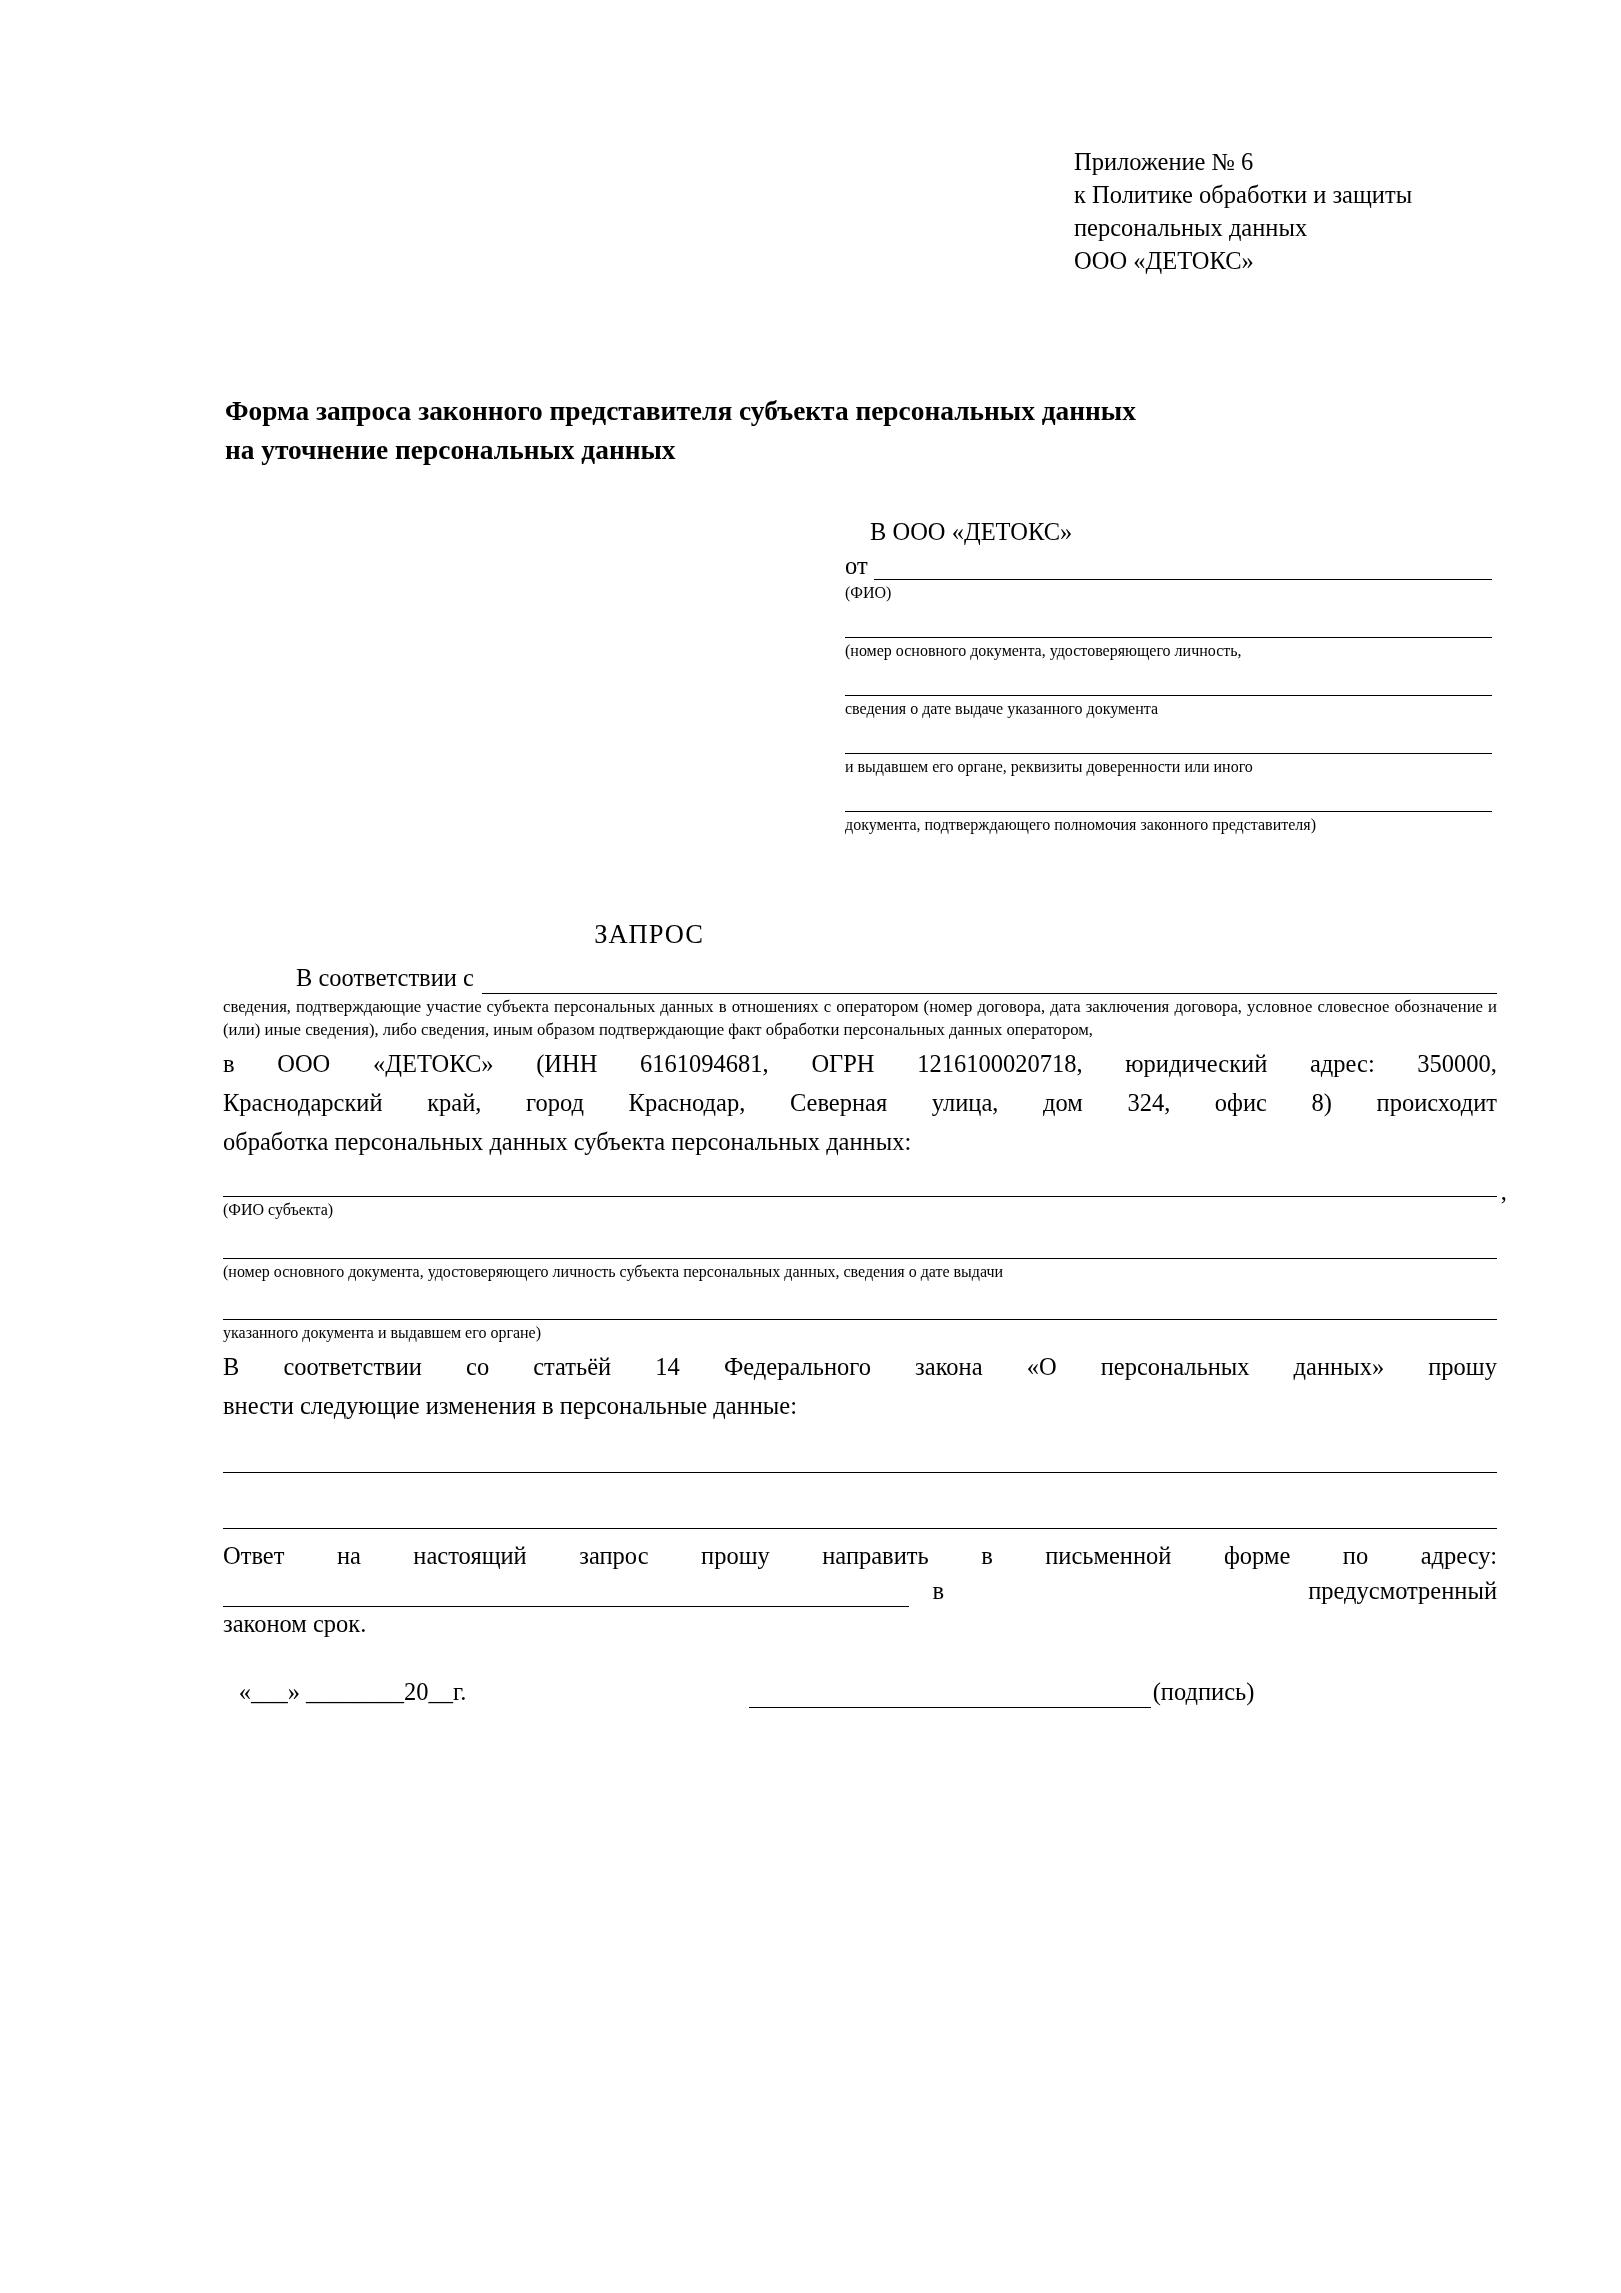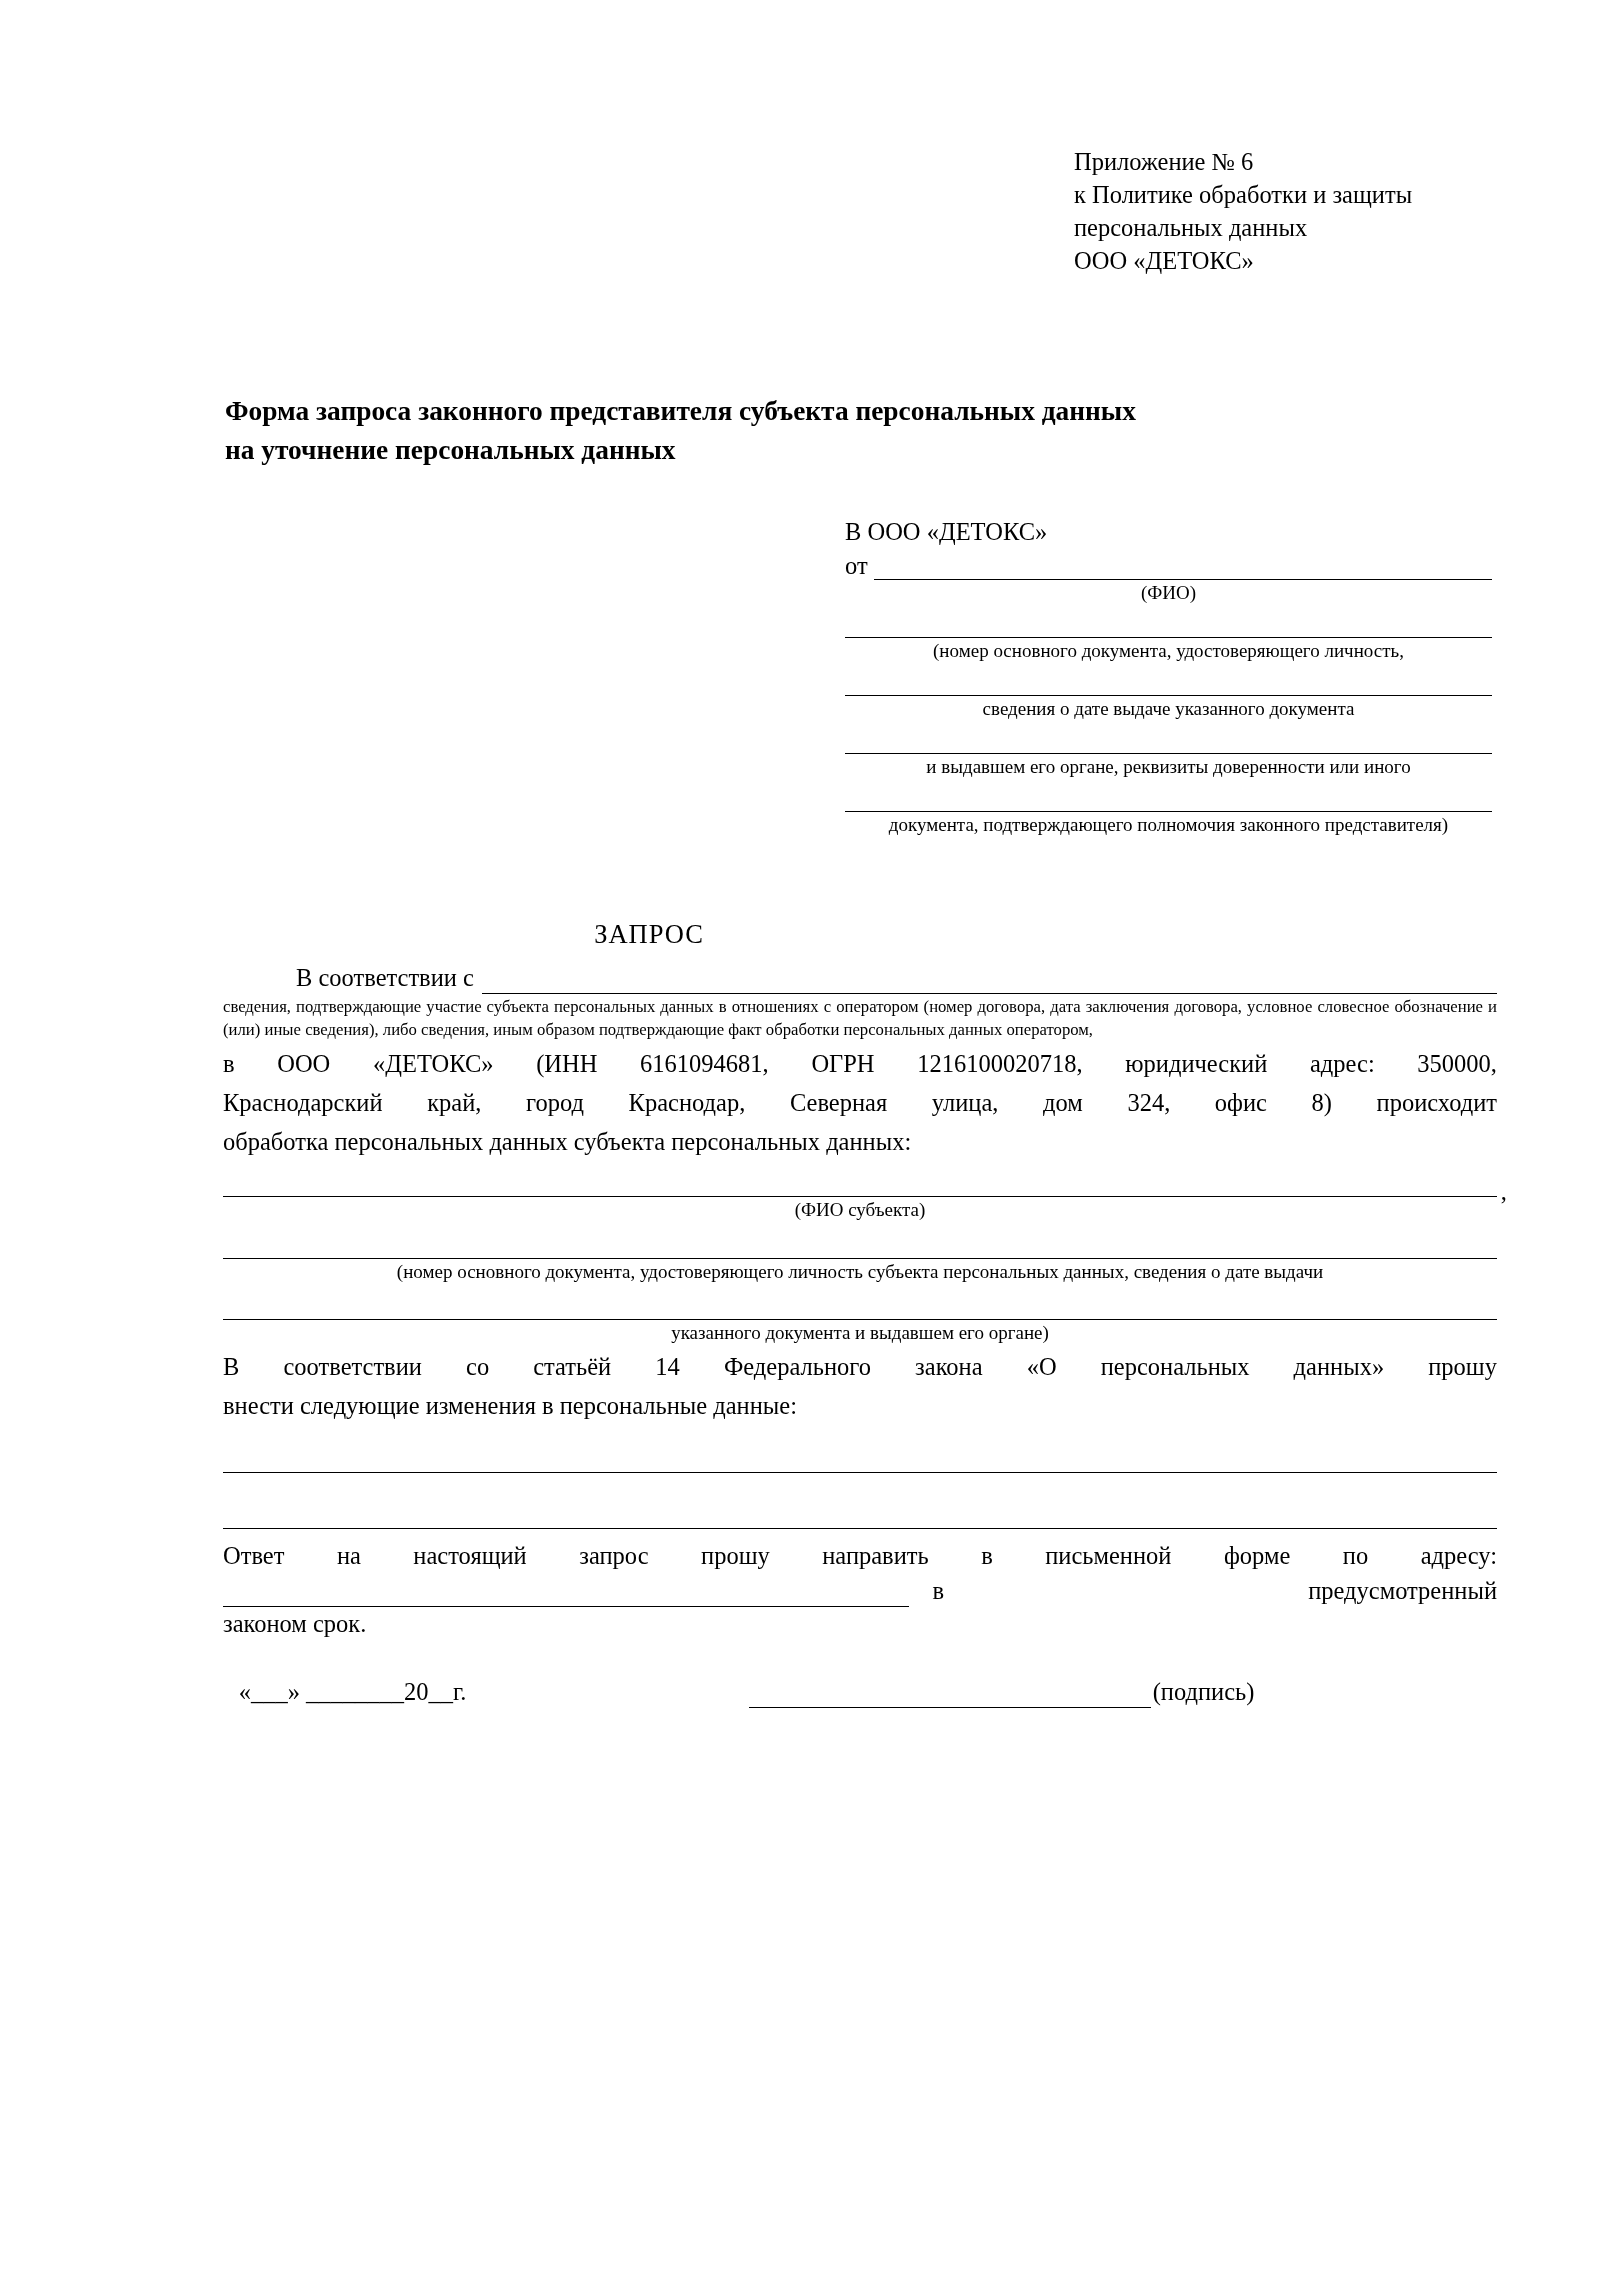--- a/index.html
+++ b/index.html
@@ -47,39 +47,38 @@
   }
 
   
   .addressee {
     position: absolute;
     left: 845px;
     top: 518px;
     width: 647px;
     font-size: 24.5px;
   }
-  .addressee .line1 { margin-bottom: 5.9px; }
+  .addressee .line1 { margin-bottom: 5.9px; margin-left: 25px; }
   .ot-row {
     display: flex;
     align-items: flex-end;
   }
   .ot-label { font-size: 24.5px; padding-right: 5.9px; }
   .rule {
     border-bottom: 1.6px solid #000;
     flex: 1 1 auto;
     height: 21.6px;
   }
   .rule-full {
     border-bottom: 1.6px solid #000;
     height: 21.6px;
     width: 100%;
   }
   .cap {
-    font-size: 19px;
-    text-align: center;
+    font-size: 16px;
     line-height: 21.6px;
     margin-top: 2px;
   }
   .gap10 { height: 11.8px; }
 
   
   .zapros {
     position: absolute;
     left: 0;
     top: 919px;

